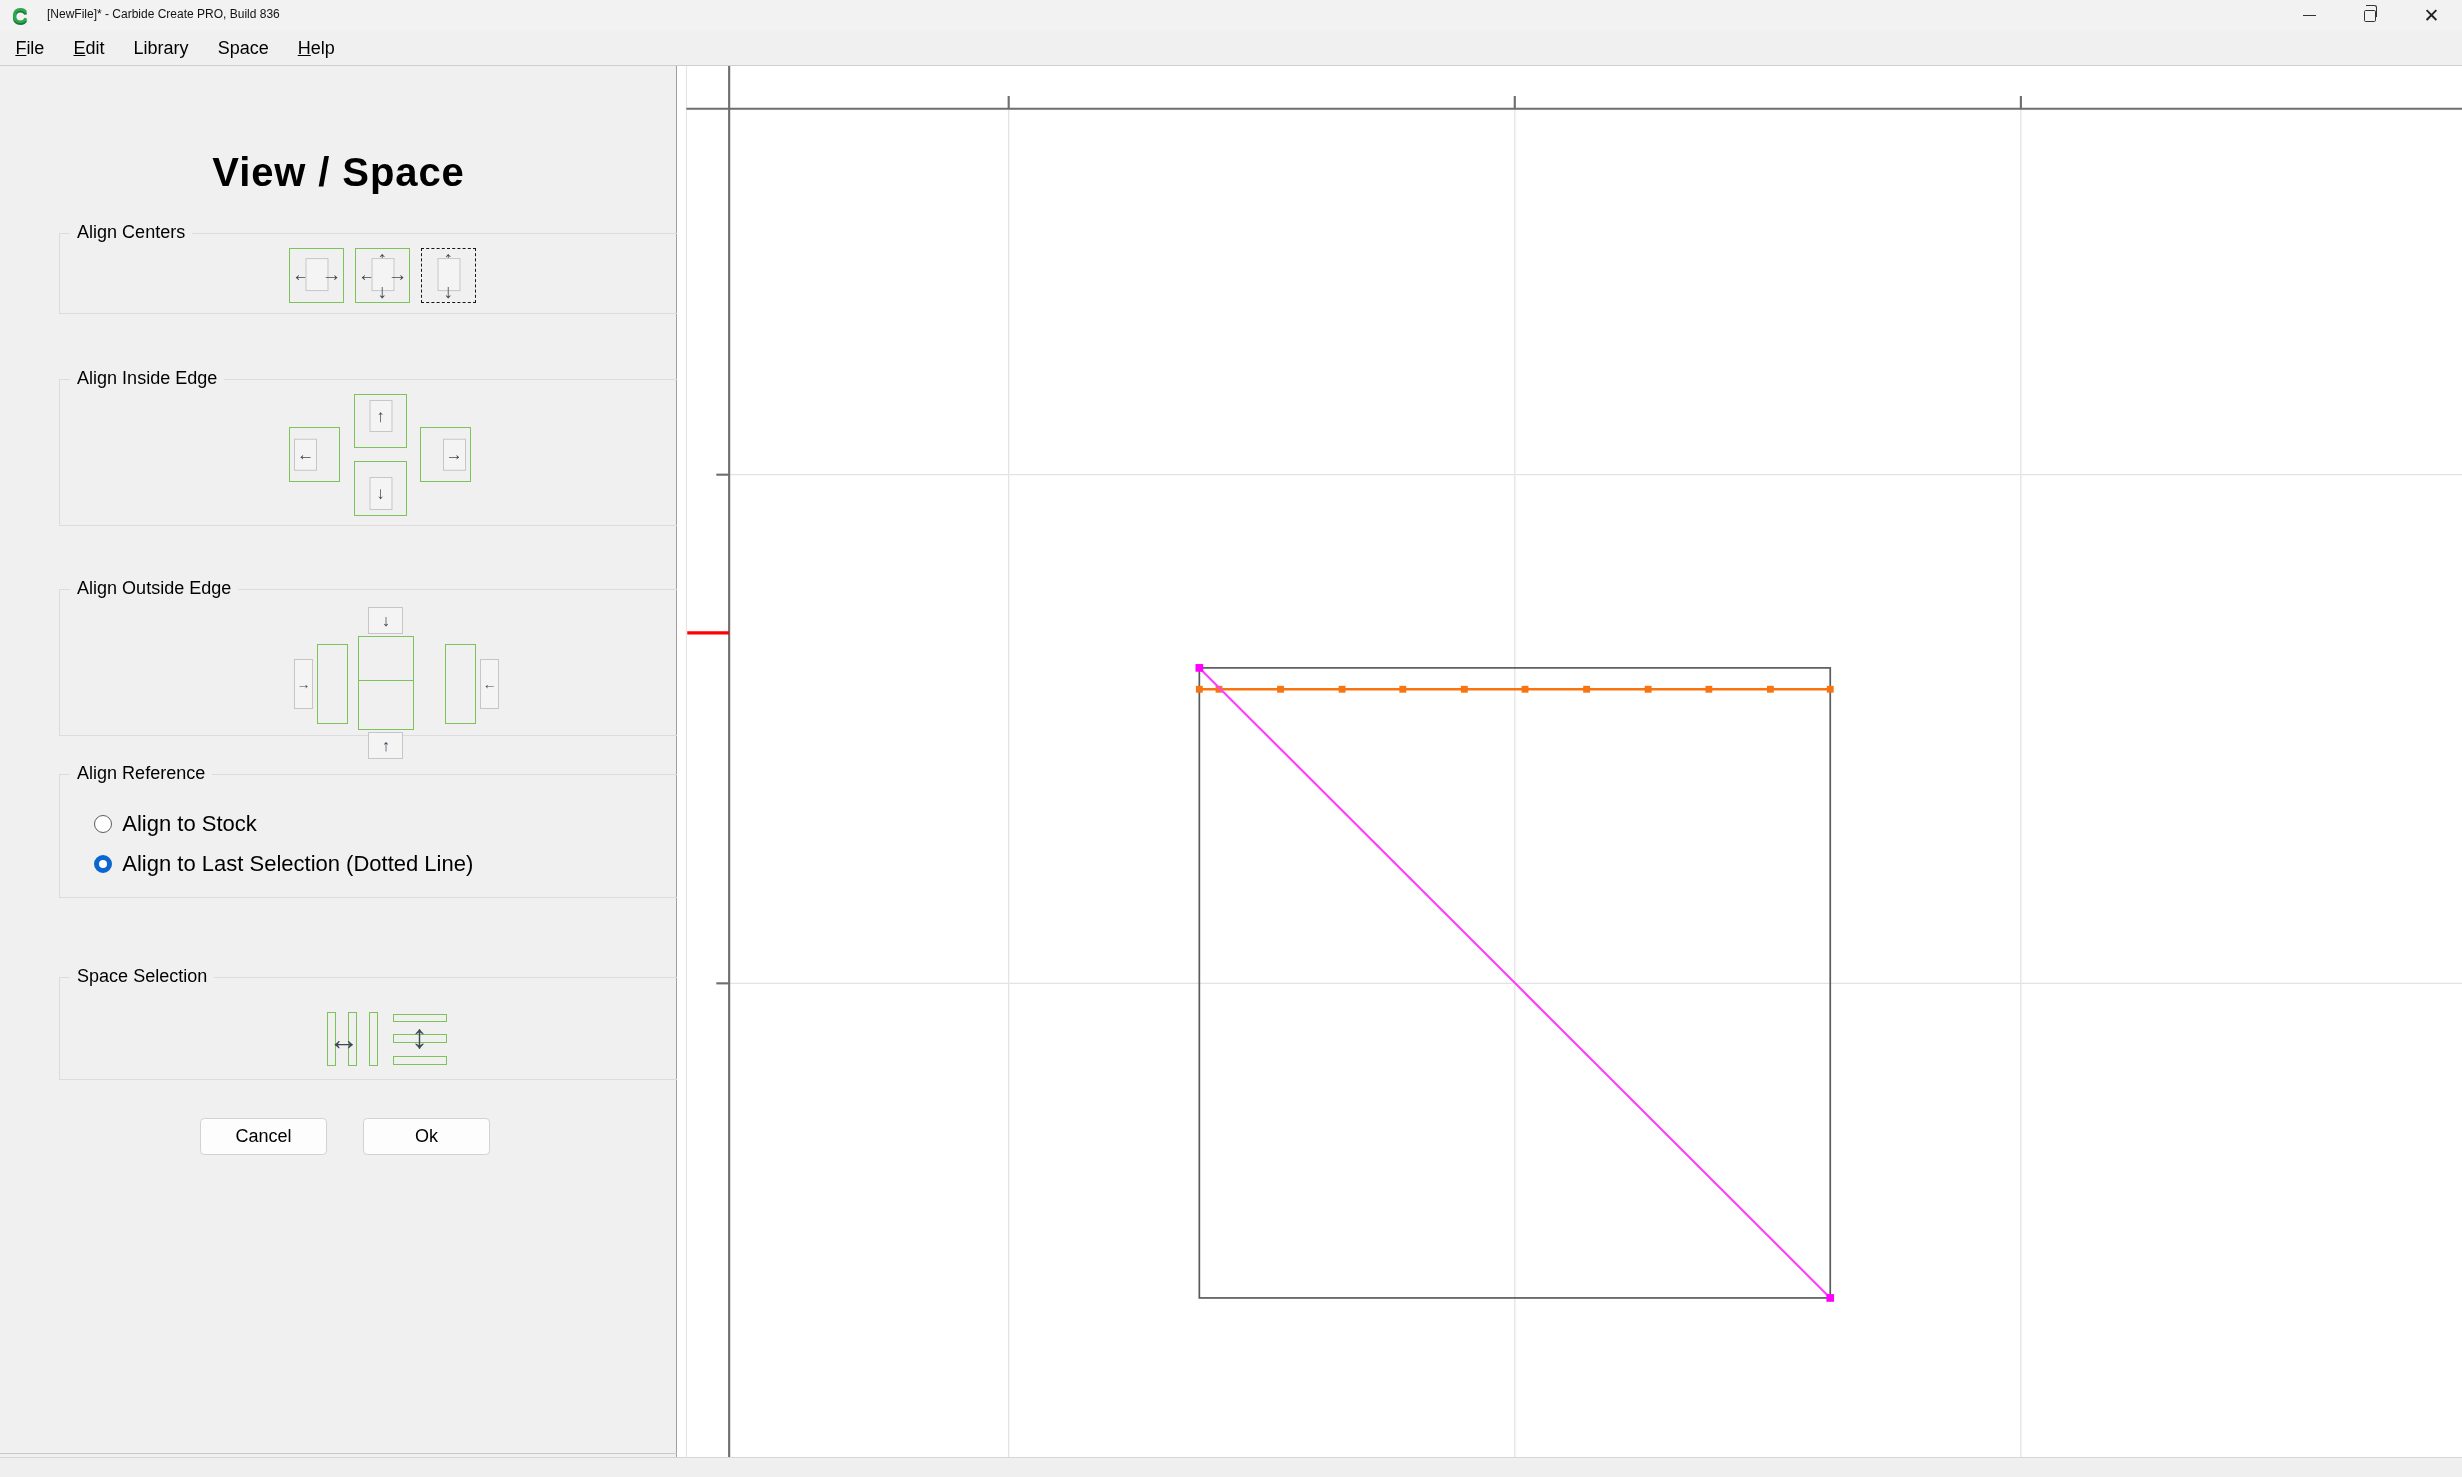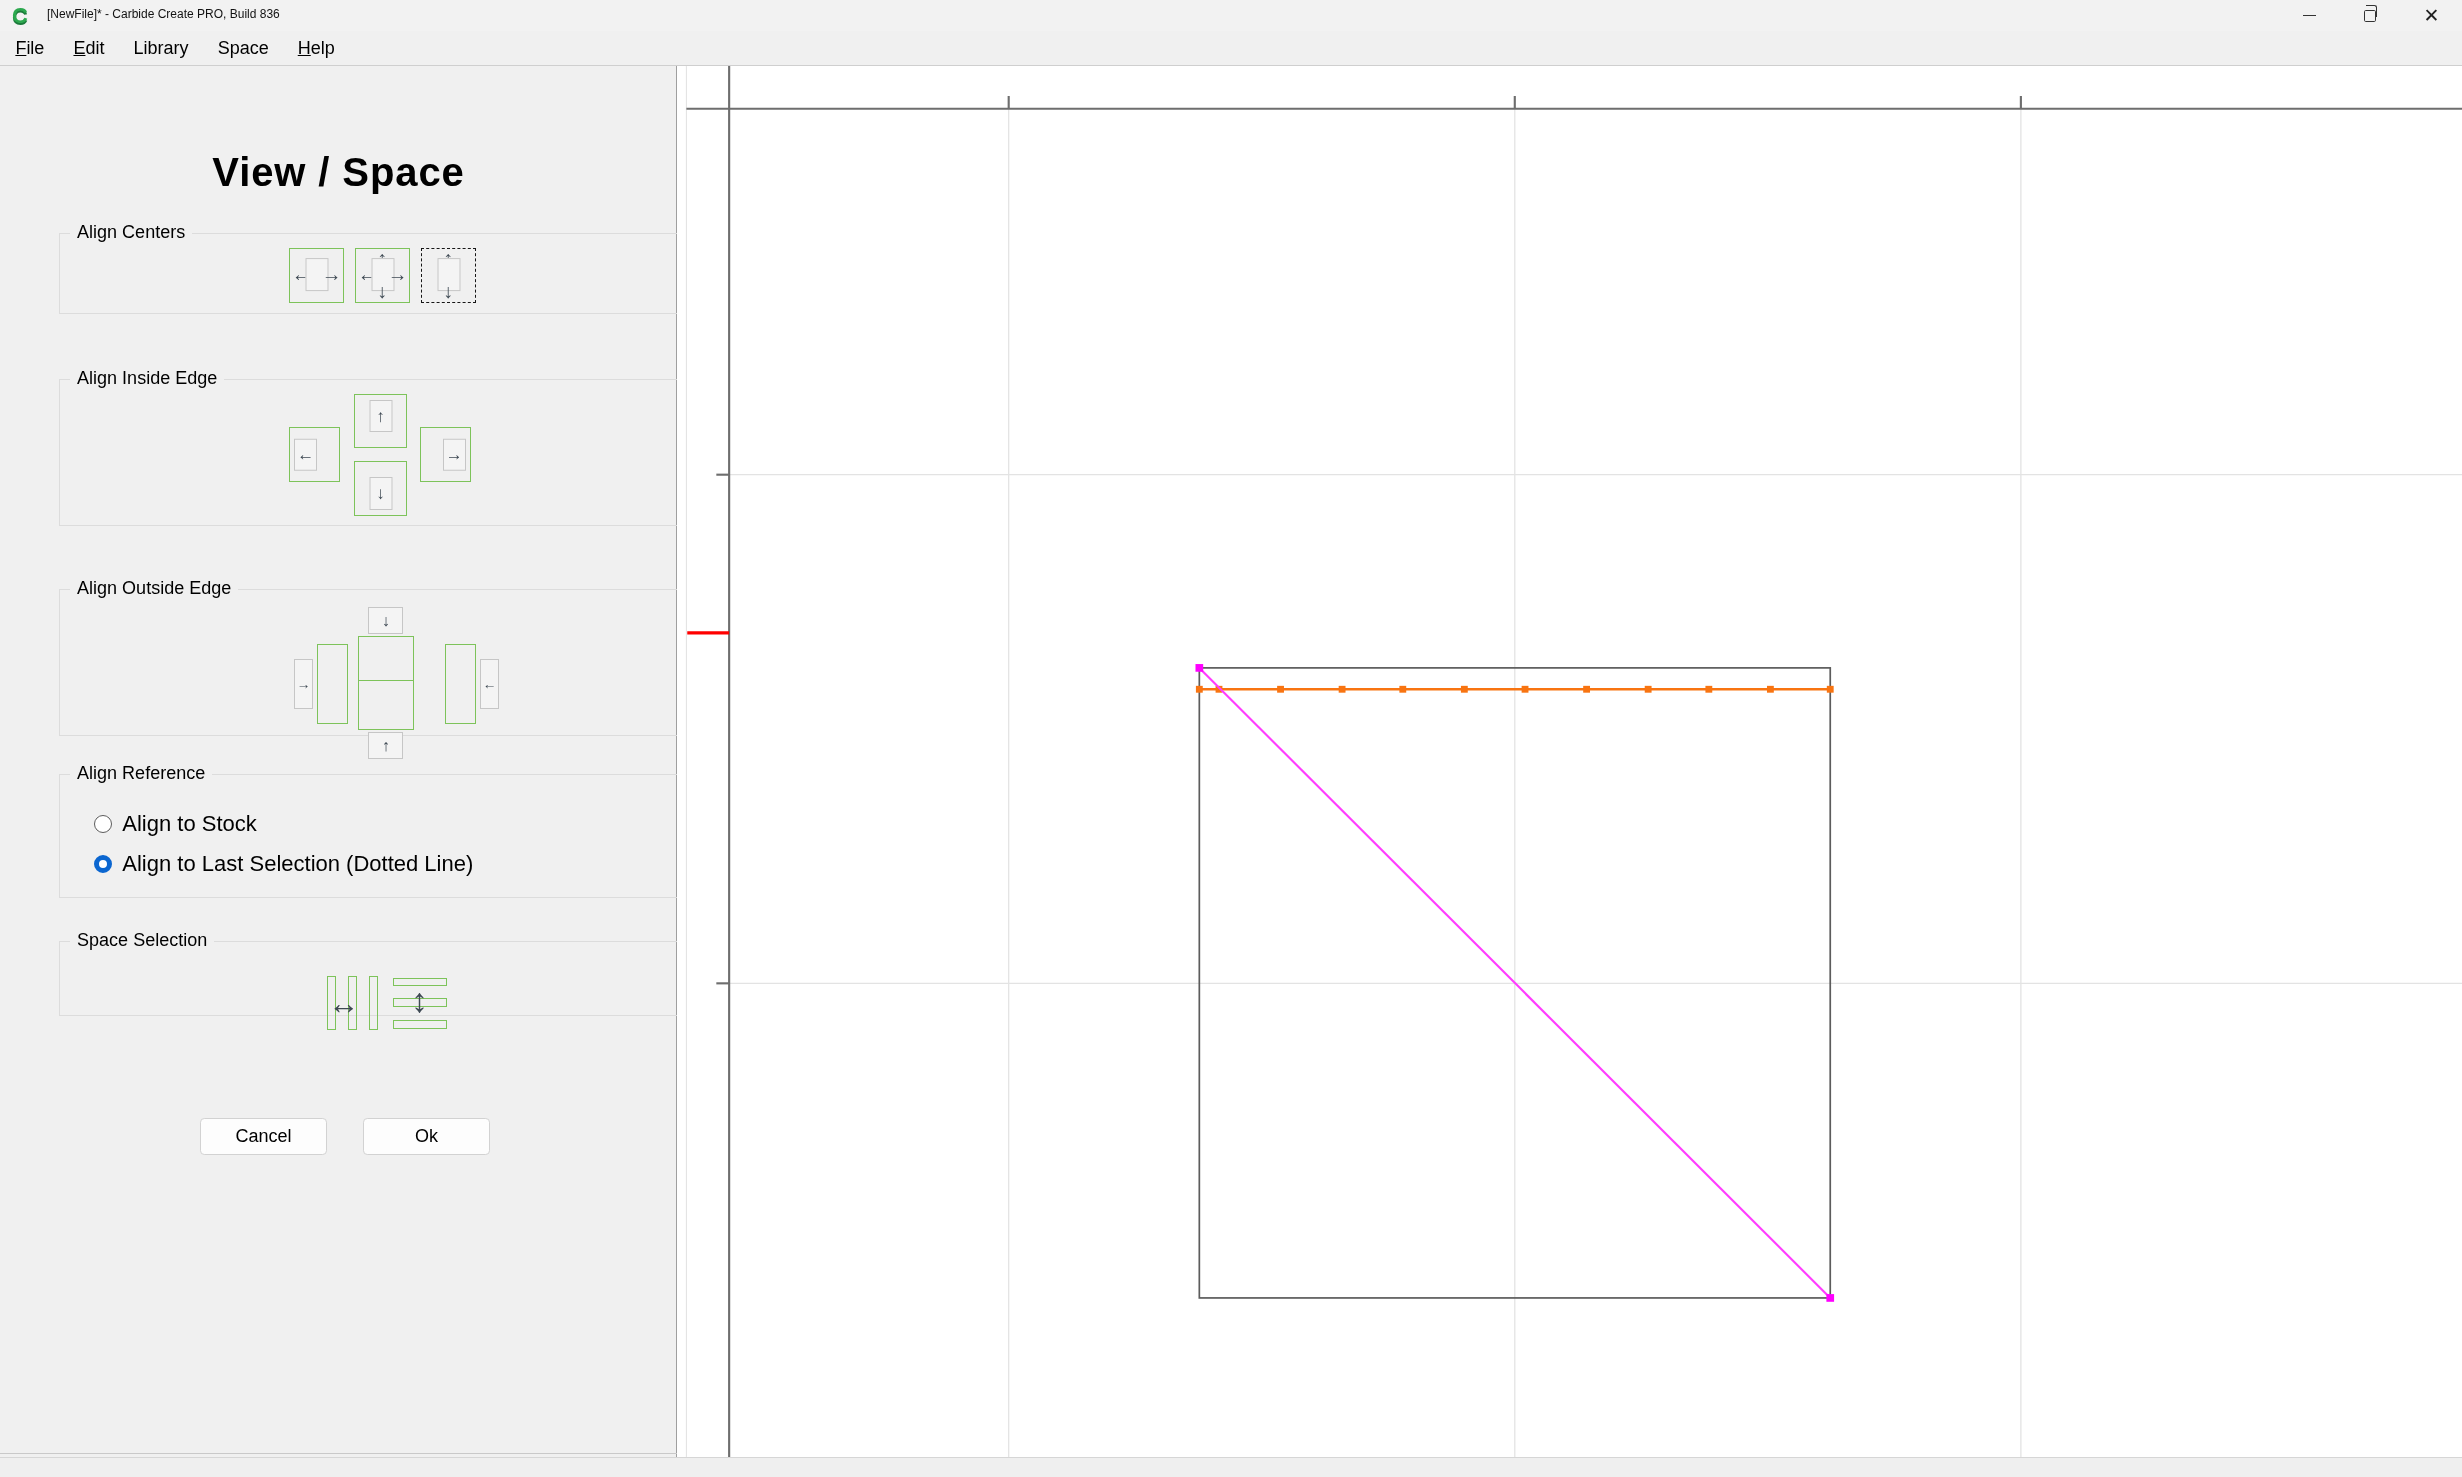--- a/index.html
+++ b/index.html
@@ -28,21 +28,21 @@
 
   
   #panel { position:absolute; left:0; top:0; width:677px; height:1391px; background:#f0f0f0; border-right:0.9px solid #9f9f9f; }
   #panel-title { position:absolute; left:0; top:84px; width:677px; text-align:center; font-size:40px; font-weight:900; color:#000; letter-spacing:0.9px; }
   .grp { position:absolute; left:19px; width:640px; border:0.9px solid #dcdcdc;margin-left:40px; }
   .grp-label { position:absolute; left:10.3px; top:-12px; background:#f0f0f0; padding:0 6.8px; font-size:18px; color:#000; white-space:nowrap; }
   #grp-centers { top:167px;  height:81px;  }
   #grp-inside  { top:313px;  height:147px; }
   #grp-outside { top:523px;  height:147px; }
   #grp-ref     { top:708px;  height:124px; }
-  #grp-space   { top:875px; height:75px;padding-left:41px; }
+  #grp-space   { top:911px; height:103px;padding-left:41px; }
 
   
   .abtn { position:absolute; background:#f0f0f0; border:1.7px solid #7dc35a; }
   .abtn.dotted { border:1.7px dashed #161616; }
   .ibox { position:absolute; width:23px; height:32.5px; border:1.7px solid #c6c6c6; background:#f4f4f4;
           display:flex; align-items:center; justify-content:center; }
   .ibox .ar-in { font-size:17px; color:#3e4953; line-height:1; }
   .ar { position:absolute; color:#3e4953; font-size:19.7px; line-height:1; }
   .ar-l { left:1.7px;  top:50%; transform:translateY(-52%); }
   .ar-r { right:1.7px; top:50%; transform:translateY(-52%); }

